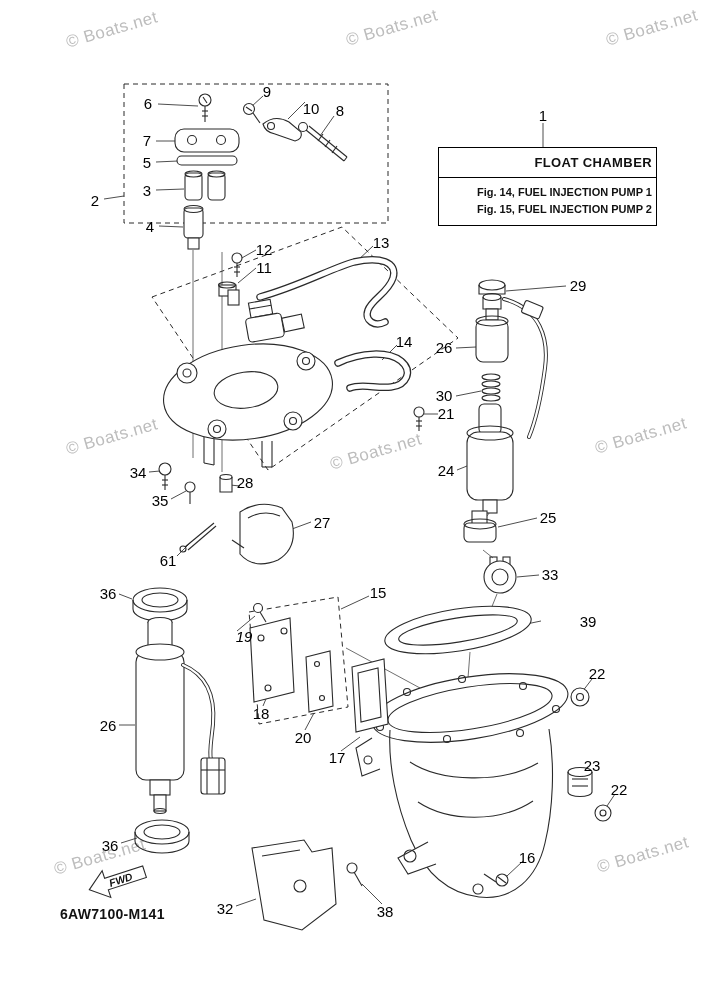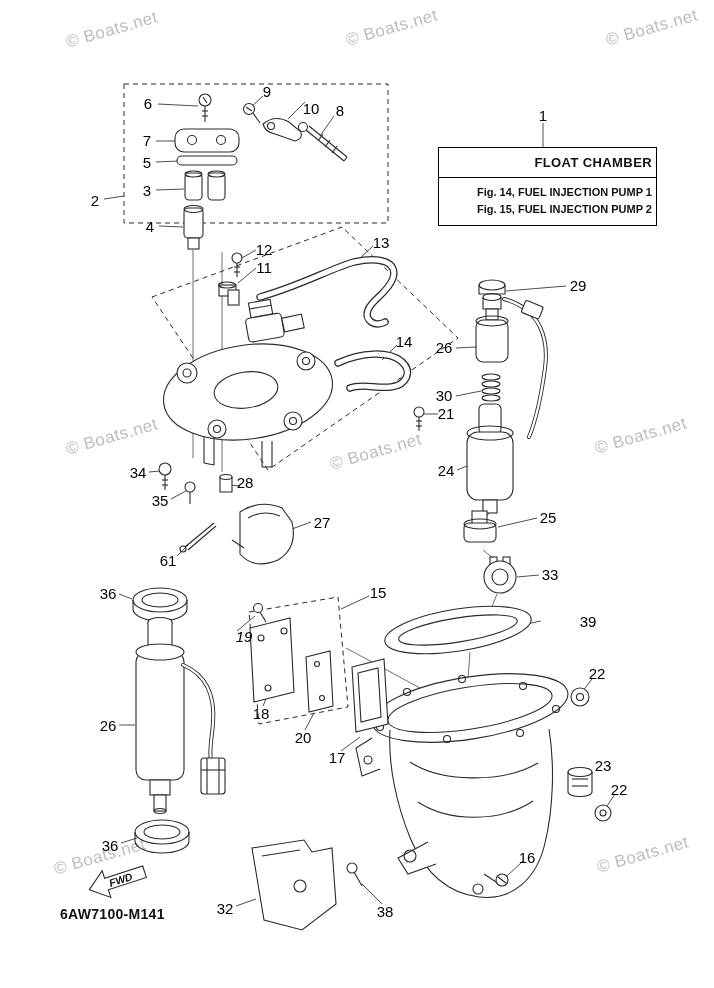--- a/index.html
+++ b/index.html
@@ -357,21 +357,21 @@
       <div class="callout" style="left: 404px; top: 341px;">14</div>
       <div class="callout" style="left: 378px; top: 592px;">15</div>
       <div class="callout" style="left: 527px; top: 857px;">16</div>
       <div class="callout" style="left: 337px; top: 757px;">17</div>
       <div class="callout" style="left: 261px; top: 713px;">18</div>
       <div class="callout" style="left: 244px; top: 636px; font-style: italic;">19</div>
       <div class="callout" style="left: 303px; top: 737px;">20</div>
       <div class="callout" style="left: 446px; top: 413px;">21</div>
       <div class="callout" style="left: 597px; top: 673px;">22</div>
       <div class="callout" style="left: 619px; top: 789px;">22</div>
-      <div class="callout" style="left: 592px; top: 765px; margin-left: 11px;">23</div>
+      <div class="callout" style="left: 592px; top: 765px;">23</div>
       <div class="callout" style="left: 446px; top: 470px;">24</div>
       <div class="callout" style="left: 548px; top: 517px;">25</div>
       <div class="callout" style="left: 444px; top: 347px;">26</div>
       <div class="callout" style="left: 322px; top: 522px;">27</div>
       <div class="callout" style="left: 245px; top: 482px;">28</div>
       <div class="callout" style="left: 578px; top: 285px;">29</div>
       <div class="callout" style="left: 444px; top: 395px;">30</div>
       <div class="callout" style="left: 108px; top: 725px;">26</div>
       <div class="callout" style="left: 225px; top: 908px;">32</div>
       <div class="callout" style="left: 550px; top: 574px;">33</div>

